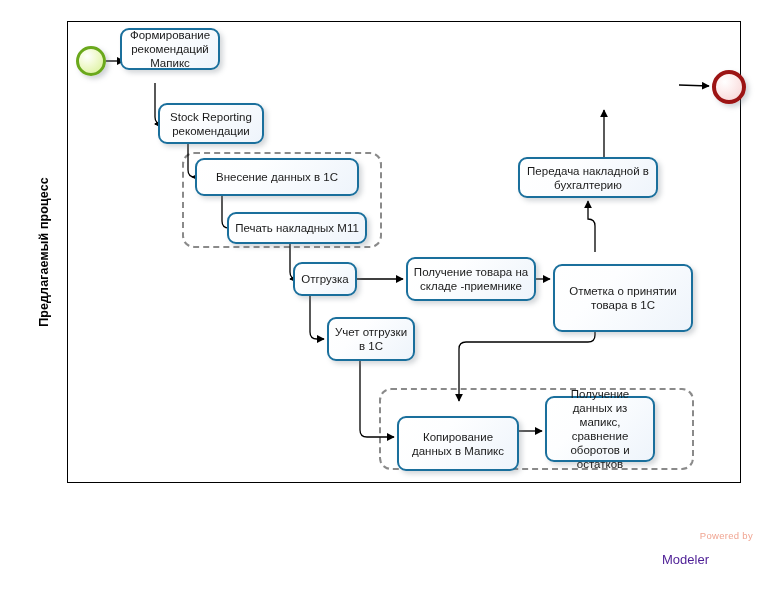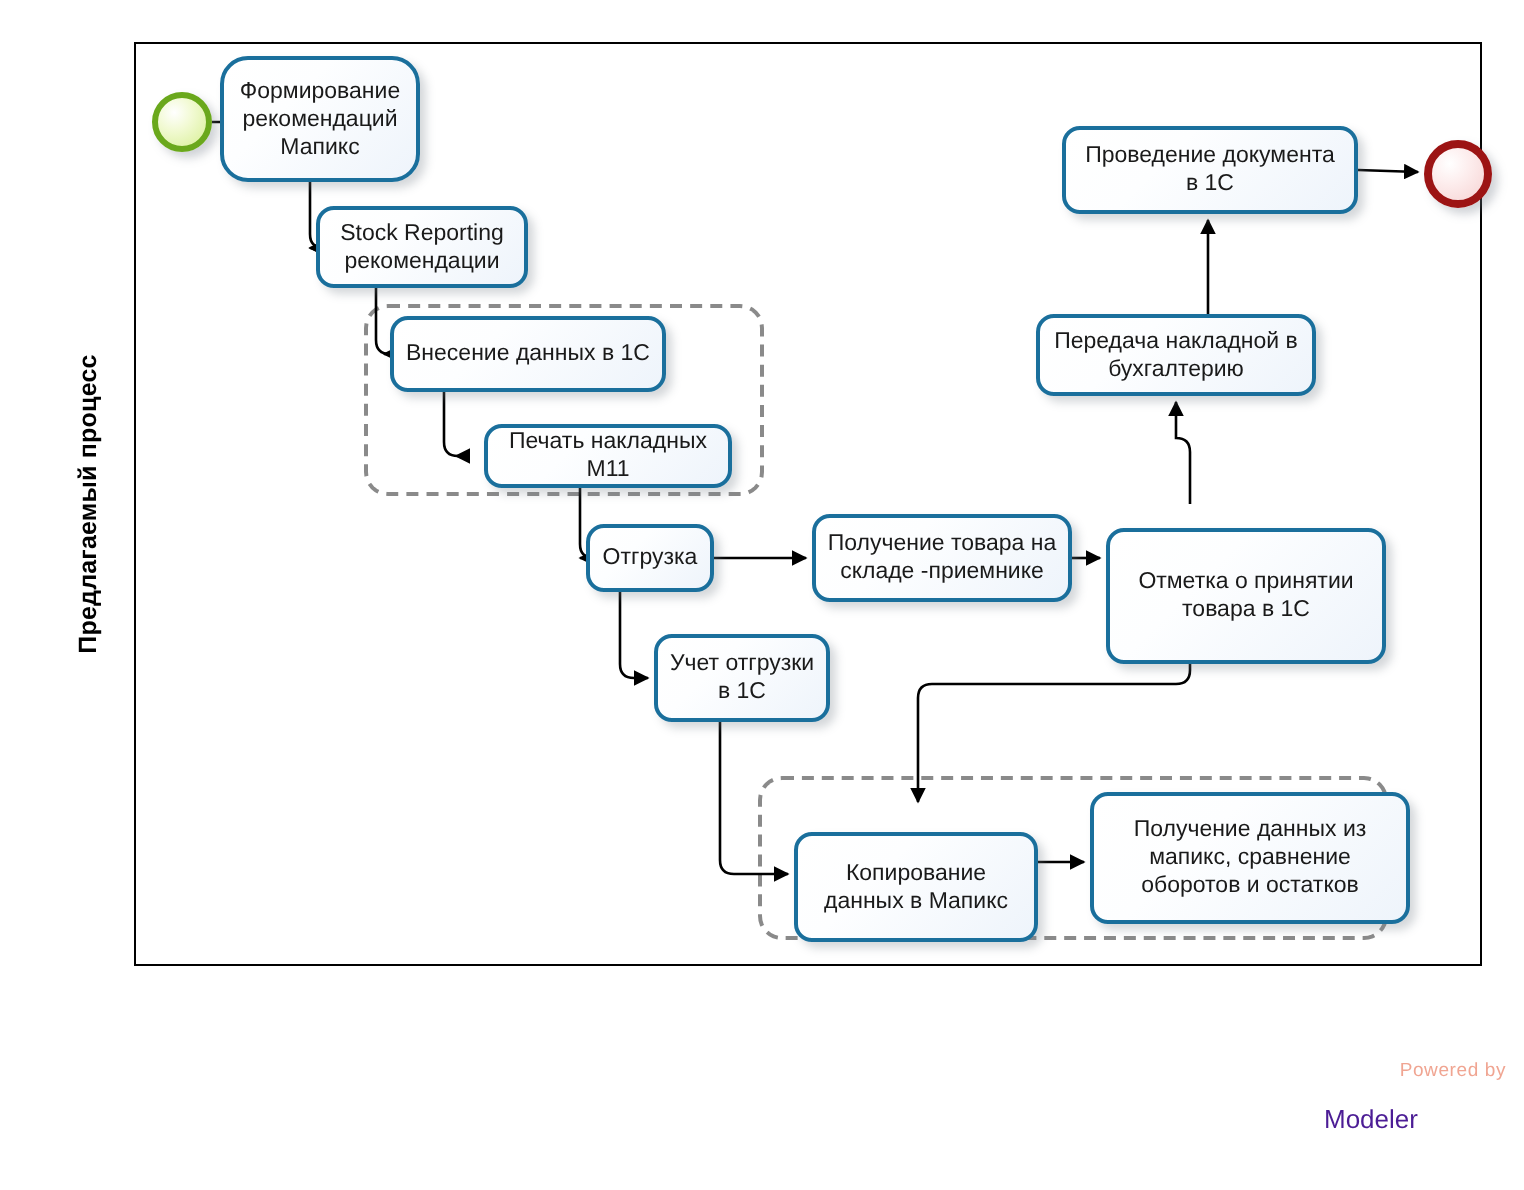--- a/index.html
+++ b/index.html
@@ -180,33 +180,33 @@
 
       <path d="M 595 308 L 595 335 Q 595 342 588 342 L 466 342 Q 459 342 459 349 L 459 401"></path>
 
       <path d="M 519 431 L 542 431"></path>
     </g>
   </svg>
 
   <div class="event event-start" style="left:76px; top:46px; width:30px; height:30px;"></div>
   <div class="event event-end" style="left:712px; top:70px; width:34px; height:34px;"></div>
 
-  <div class="task" style="left:110px; top:28px; width:100px; height:63px;border-radius:14px;">
+  <div class="task" style="left:120px; top:28px; width:100px; height:42px;">
     <span>Формирование рекомендаций Мапикс</span>
   </div>
 
   <div class="task" style="left:158px; top:103px; width:106px; height:41px;">
     <span>Stock Reporting рекомендации</span>
   </div>
 
-  <div class="task" style="left:195px; top:158px; width:138px; height:38px;">
+  <div class="task" style="left:195px; top:158px; width:164px; height:38px;">
     <span>Внесение данных в 1С</span>
   </div>
 
-  <div class="task" style="left:242px; top:212px; width:124px; height:32px;">
+  <div class="task" style="left:227px; top:212px; width:140px; height:32px;">
     <span>Печать накладных М11</span>
   </div>
 
   <div class="task" style="left:293px; top:262px; width:64px; height:34px;">
     <span>Отгрузка</span>
   </div>
 
   <div class="task" style="left:406px; top:257px; width:130px; height:44px;">
     <span>Получение товара на складе -приемнике</span>
   </div>
@@ -216,29 +216,26 @@
   </div>
 
   <div class="task" style="left:553px; top:264px; width:140px; height:68px;">
     <span>Отметка о принятии товара в 1С</span>
   </div>
 
   <div class="task" style="left:518px; top:157px; width:140px; height:41px;">
     <span>Передача накладной в бухгалтерию</span>
   </div>
 
-  <div class="task" style="left:531px; top:63px; width:148px; height:44px;">
-    <span>Проведение документа в 1С</span>
-  </div>
 
   <div class="task" style="left:397px; top:416px; width:122px; height:55px;">
     <span>Копирование данных в Мапикс</span>
   </div>
 
-  <div class="task" style="left:545px; top:396px; width:160px; height:66px;justify-content:center;">
+  <div class="task" style="left:545px; top:396px; width:110px; height:66px;justify-content:center;">
     <span>Получение данных из мапикс, сравнение оборотов и остатков</span>
   </div>
 
   <div class="watermark" style="left:650px; top:530px; width:105px;">
     <p class="wm-powered">Powered by</p>
     <p class="wm-modeler">Modeler</p>
   </div>
 
 </div>
 

